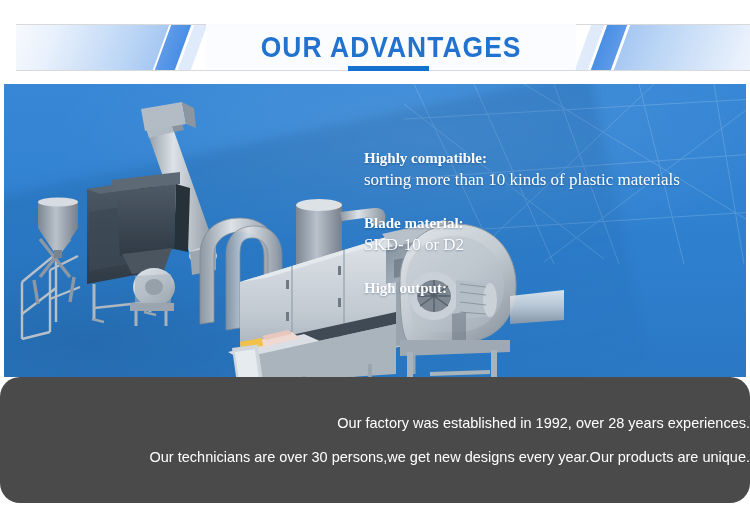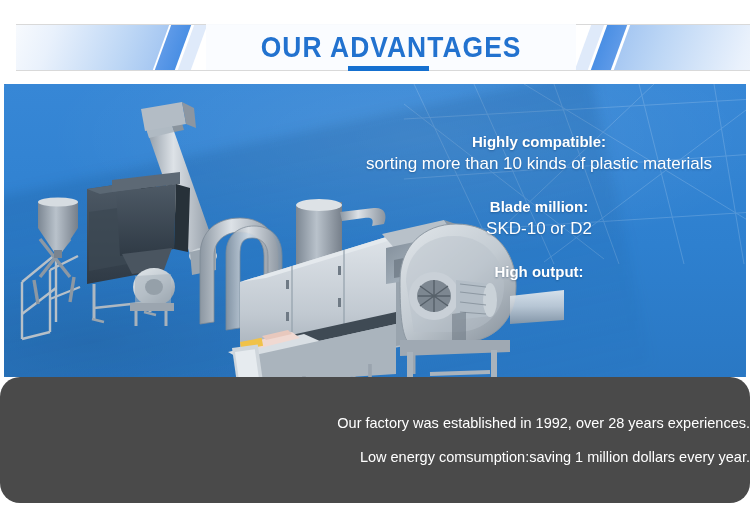--- a/index.html
+++ b/index.html
@@ -148,25 +148,26 @@
     position: absolute;
     left: 0; top: 0;
     width: 742px;
     height: 293px;
   }
 
   
   #feature-list {
     position: absolute;
     right: 32px;
-    top: 48px;
+    top: 64px;
     width: 350px;
-    text-align: center;
+    text-align: left;
     color: #ffffff;
     z-index: 5;
+    font-family: Liberation Serif, serif;
   }
   .feature-block { margin-bottom: 21px; }
   .feature-block:last-child { margin-bottom: 7px; }
   .feature-label {
     font-size: 15px;
     font-weight: bold;
     line-height: 1.35;
     text-shadow: 0 1px 2px rgba(0,40,80,0.35);
   }
   .feature-value {
@@ -440,25 +441,25 @@
       <path d="M506 212 L560 206 L560 236 L506 240 Z" fill="url(#steelH)" opacity="0.9"></path>
     </g>
   </svg>
 
   <div id="feature-list">
     <div class="feature-block">
       <div class="feature-label">Highly compatible:</div>
       <div class="feature-value">sorting more than 10 kinds of plastic materials</div>
     </div>
     <div class="feature-block">
-      <div class="feature-label">Blade million:</div>
+      <div class="feature-label">Blade material:</div>
       <div class="feature-value">SKD-10 or D2</div>
     </div>
     <div class="feature-block">
       <div class="feature-label">High output:</div>
     </div>
   </div>
 </div>
 
 <div id="footer-bar">
   <div class="footer-line">Our factory was established in 1992, over 28 years experiences.</div>
-  <div class="footer-line">Low energy comsumption:saving 1 million dollars every year.</div>
+  <div class="footer-line">Our technicians are over 30 persons,we get new designs every year.Our products are unique.</div>
 </div>
 
 </body></html>

